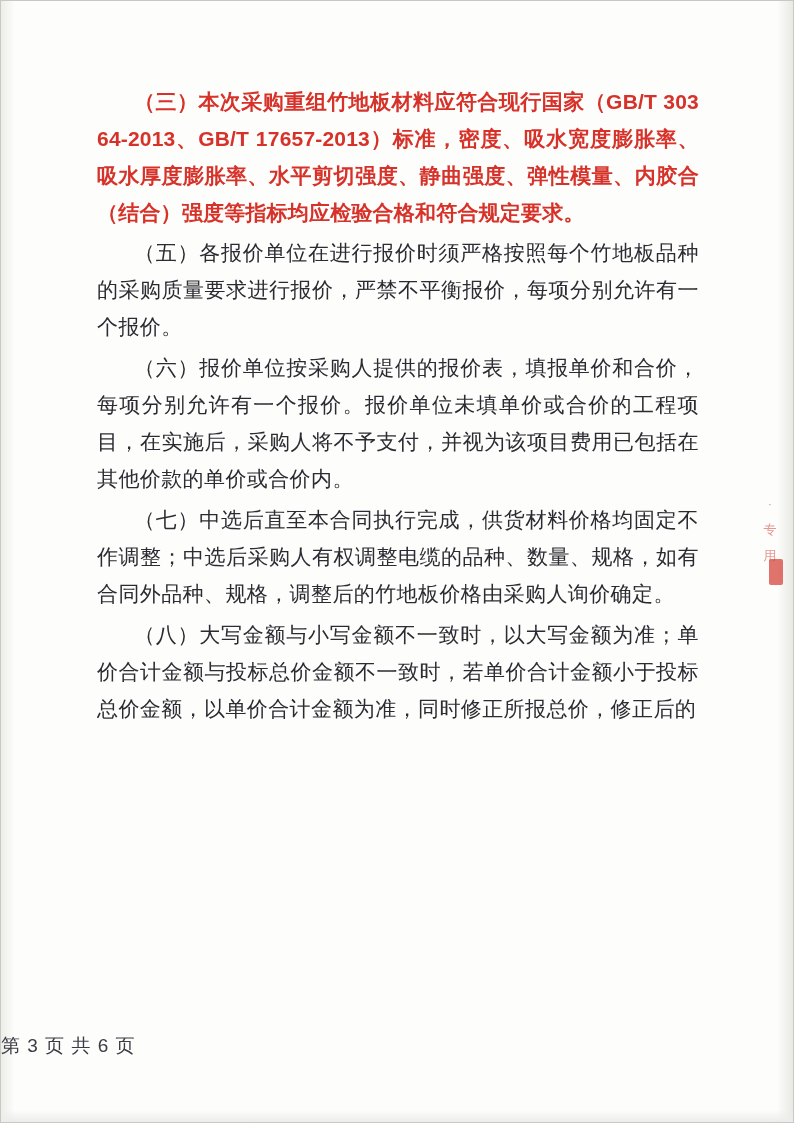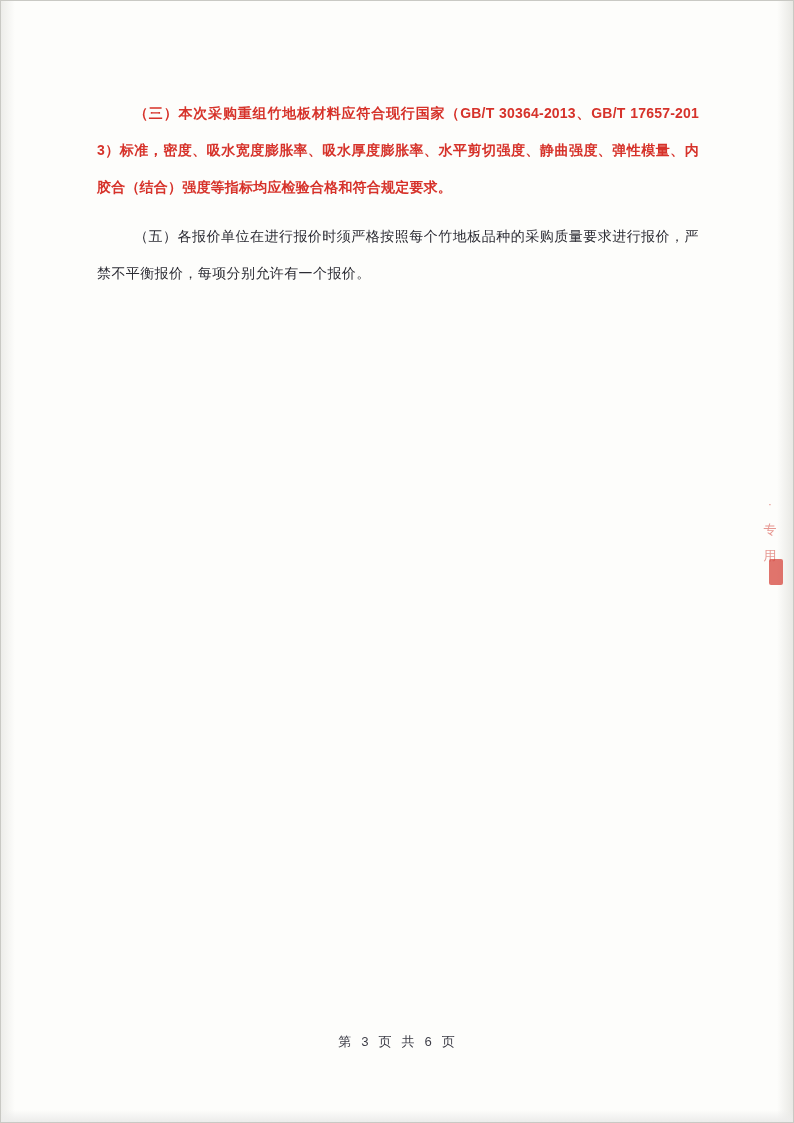--- a/index.html
+++ b/index.html
@@ -47,22 +47,22 @@
   }
 
   .content {
     position: absolute;
     left: 96px;
     top: 82px;
     width: 602px;
   }
 
   p.para {
-    margin: 12px 0 4px 0;
-    font-size: 14px;
+    margin: 0 0 4px 0;
+    font-size: 21px;
     line-height: 37px;
     text-indent: 37px;
     text-align: justify;
     text-justify: inter-ideograph;
     letter-spacing: 0.4px;
     word-break: break-all;
   }
   p.red {
     color: #d6322a;
     font-weight: bold;
@@ -72,24 +72,23 @@
   p.black {
     color: #2b2b33;
     font-family: "Liberation Serif", "DejaVu Serif", serif;
   }
 
   .footer {
     position: absolute;
     left: 0;
     right: 0;
     top: 1032px;
-    text-align: center;
-    font-size: 13px;
+    font-size: 19px;
     color: #3c3c46;
-    font-family: Liberation Mono, monospace;
+    font-family: Liberation Sans, sans-serif;
     letter-spacing: 1px;
   }
 
   
   .stamp-fragment {
     position: absolute;
     right: 12px;
     top: 490px;
     width: 22px;
     height: 160px;
@@ -131,20 +130,23 @@
   </div>
   <div class="stamp-blob"></div>
 
   <div class="content">
 
     <p class="para red">（三）本次采购重组竹地板材料应符合现行国家（GB/T 30364-2013、GB/T 17657-2013）标准，密度、吸水宽度膨胀率、吸水厚度膨胀率、水平剪切强度、静曲强度、弹性模量、内胶合（结合）强度等指标均应检验合格和符合规定要求。</p>
 
 
     <p class="para black">（五）各报价单位在进行报价时须严格按照每个竹地板品种的采购质量要求进行报价，严禁不平衡报价，每项分别允许有一个报价。</p>
 
+    <p class="para black">（六）报价单位按采购人提供的报价表，填报单价和合价，每项分别允许有一个报价。报价单位未填单价或合价的工程项目，在实施后，采购人将不予支付，并视为该项目费用已包括在其他价款的单价或合价内。</p>
 
+    <p class="para black">（七）中选后直至本合同执行完成，供货材料价格均固定不作调整；中选后采购人有权调整电缆的品种、数量、规格，如有合同外品种、规格，调整后的竹地板价格由采购人询价确定。</p>
 
+    <p class="para black">（八）大写金额与小写金额不一致时，以大写金额为准；单价合计金额与投标总价金额不一致时，若单价合计金额小于投标总价金额，以单价合计金额为准，同时修正所报总价，修正后的</p>
 
   </div>
 
   <div class="footer">第 3 页 共 6 页</div>
 
 </div>
 
 </body></html>

